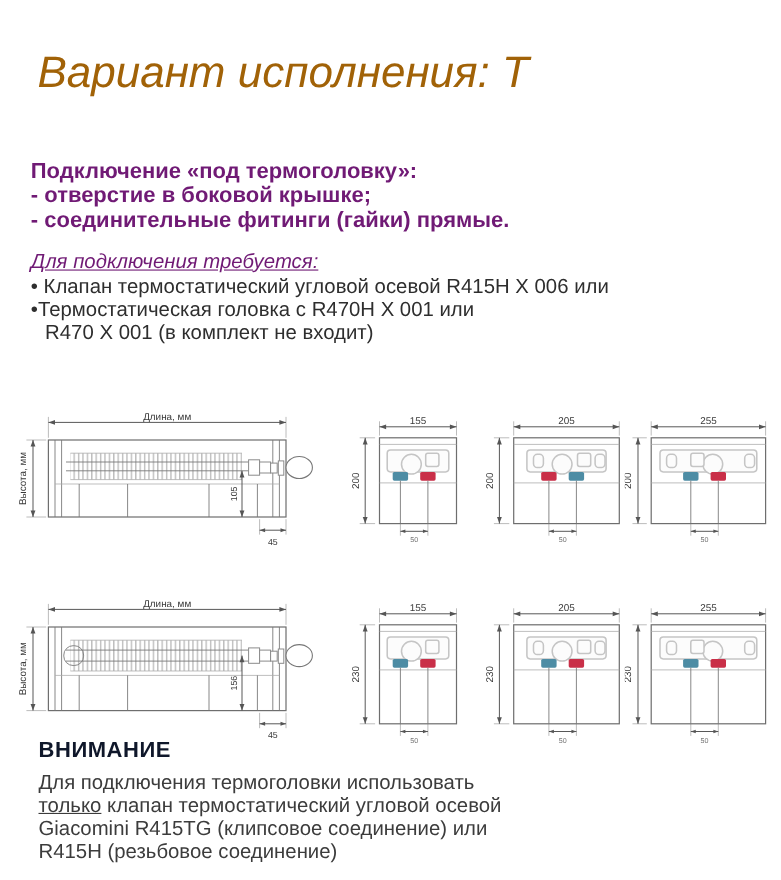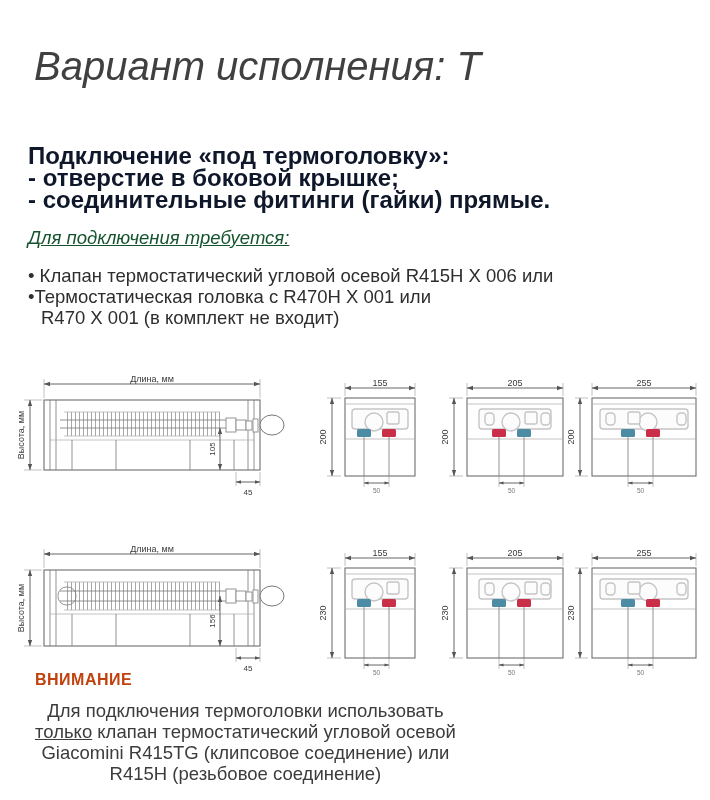--- a/index.html
+++ b/index.html
@@ -1,25 +1,25 @@
 <!DOCTYPE html>
 <html><head>
 <meta charset="utf-8">
 <style>
   html,body{margin:0;padding:0;background:#fff;}
   .page{position:relative;width:710px;height:800px;background:#ffffff;overflow:hidden;
         font-family:"Liberation Sans",sans-serif;color:#333;}
   .abs{position:absolute;}
-  .title{left:34px;top:44px;font-size:40px;font-style:italic;font-weight:400;color:#404040;white-space:nowrap;}
-  .intro{left:28px;top:145px;font-size:24px;font-weight:700;color:#0f172a;line-height:22px;white-space:nowrap;}
+  .title{left:34px;top:44px;font-size:40px;font-style:italic;font-weight:400;color:#a16207;white-space:nowrap;}
+  .intro{left:28px;top:145px;font-size:20px;font-weight:700;color:#701a75;line-height:22px;white-space:nowrap;}
   .reqs{left:28px;top:227px;font-size:18.5px;color:#2e2e2e;line-height:21px;white-space:nowrap;}
-  .reqs .hd{font-style:italic;text-decoration:underline;color:#14532d;margin-bottom:17px;}
+  .reqs .hd{font-style:italic;text-decoration:underline;color:#701a75;margin-bottom:1px;}
   .reqs .cont{padding-left:13px;}
-  .warn-head{left:35px;top:671px;font-size:16px;font-weight:700;color:#c2410c;letter-spacing:0.5px;}
-  .warn-body{left:35px;top:700px;font-size:18.5px;color:#3c3c3c;line-height:21px;white-space:nowrap;text-align:center;}
+  .warn-head{left:35px;top:671px;font-size:20px;font-weight:700;color:#0f172a;letter-spacing:0.5px;}
+  .warn-body{left:35px;top:700px;font-size:18.5px;color:#3c3c3c;line-height:21px;white-space:nowrap;}
   .warn-body .emph{font-weight:400;text-decoration:underline;}
   .drw{position:absolute;}
   .dim{stroke:#555;stroke-width:0.9;fill:none;}
   .ext line{stroke:#999;stroke-width:0.6;}
   .lt{stroke:#aaa;stroke-width:0.7;fill:none;}
   .lt2{stroke:#777;stroke-width:0.8;fill:none;}
   .body{fill:#fff;stroke:#6e6e6e;stroke-width:1.1;}
   .ah{fill:#555;stroke:none;}
   .valve rect,.valve circle{fill:#fcfcfc;stroke:#c5c5c5;stroke-width:1.4;}
   .valve2 rect{fill:#fff;stroke:#8a8a8a;stroke-width:0.9;}

